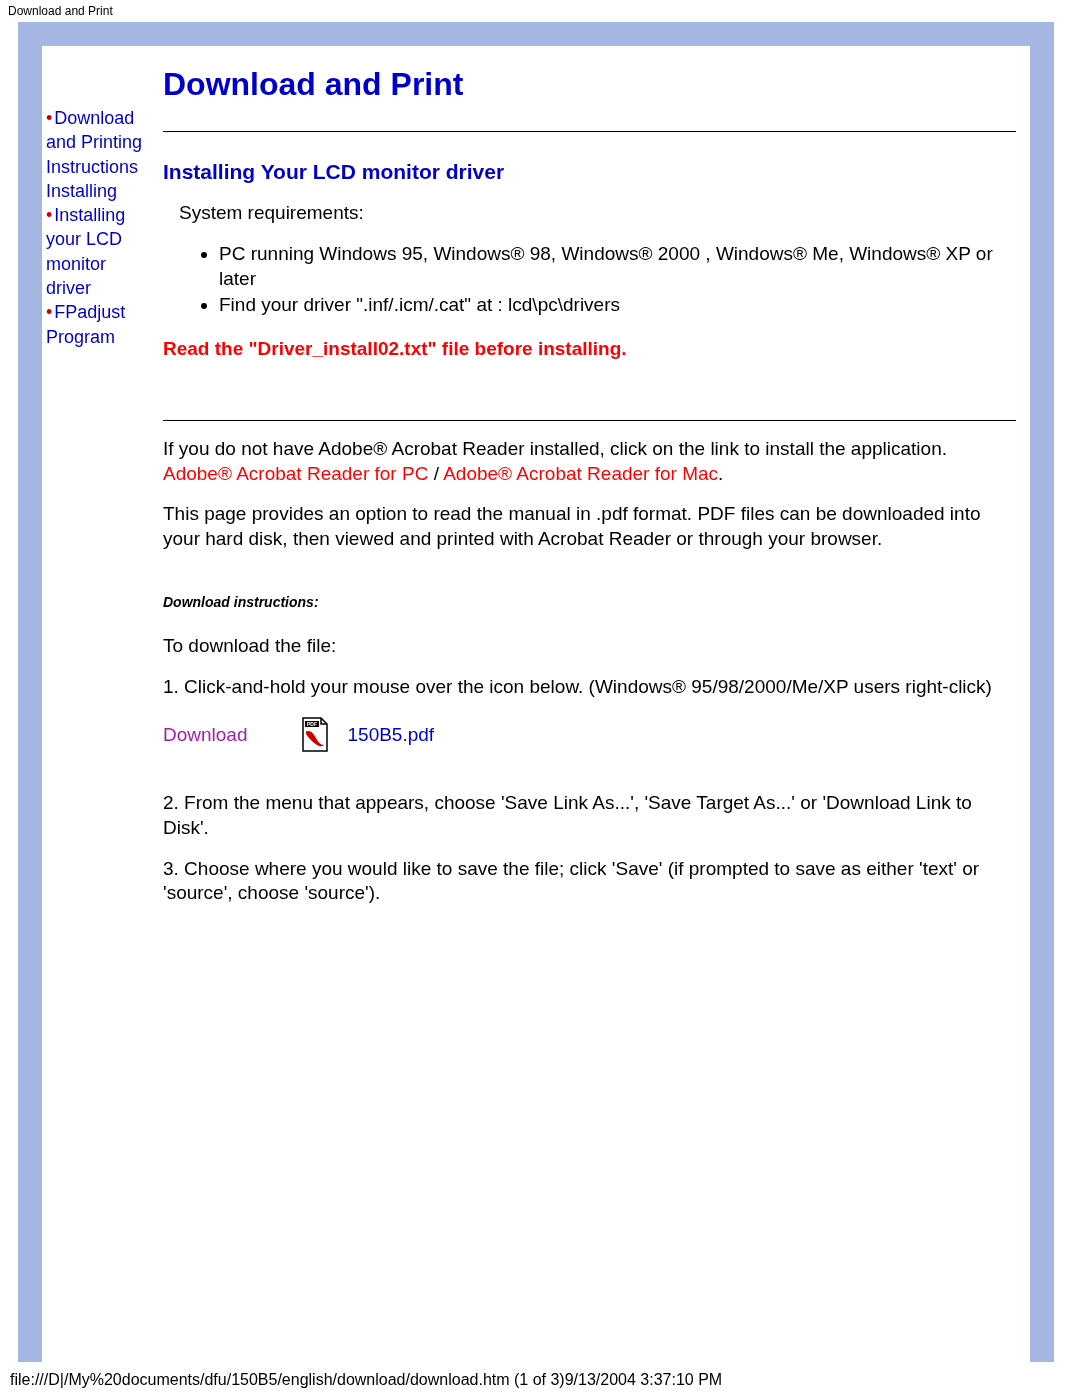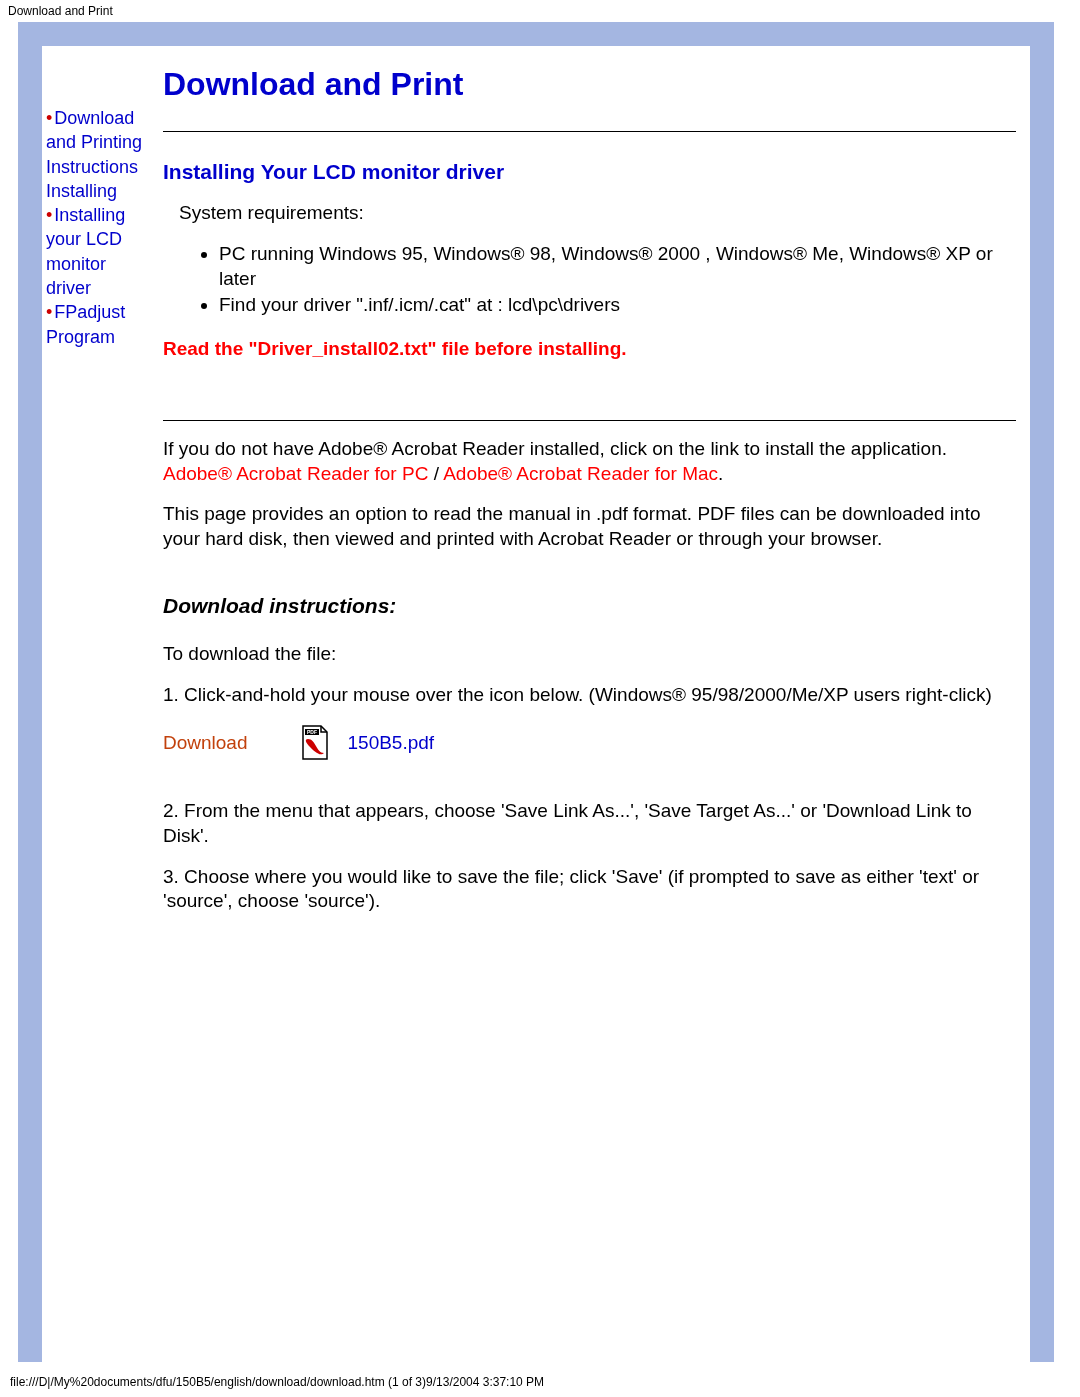--- a/index.html
+++ b/index.html
@@ -82,49 +82,49 @@
     line-height: 1.3;
   }
   .redlink {
     color: #ff0000;
     text-decoration: none;
     cursor: pointer;
   }
   .subheading {
     font-weight: bold;
     font-style: italic;
-    font-size: 21px;
+    font-size: 14px;
     margin: 42px 0 24px 0;
   }
   .download-row {
     display: flex;
     align-items: center;
     gap: 52px;
     margin: 18px 0 38px 0;
   }
   .download-row .dl-label {
-    color: #c2410c;
+    color: #a21caf;
   }
   .pdf-item {
     display: flex;
     align-items: center;
     gap: 18px;
   }
   .pdf-icon {
     display: inline-block;
     position: relative;
   }
   .pdf-icon svg { display: block; }
   .pdf-filename {
     color: #0000cc;
     text-decoration: none;
     cursor: pointer;
   }
   .footer {
-    font-size: 12px;
+    font-size: 16px;
     padding: 6px 10px 4px 10px;
     position: absolute;
     bottom: 4px;
     left: 0;
   }
   .page-wrap {
     position: relative;
     width: 1072px;
     min-height: 1397px;
   }

